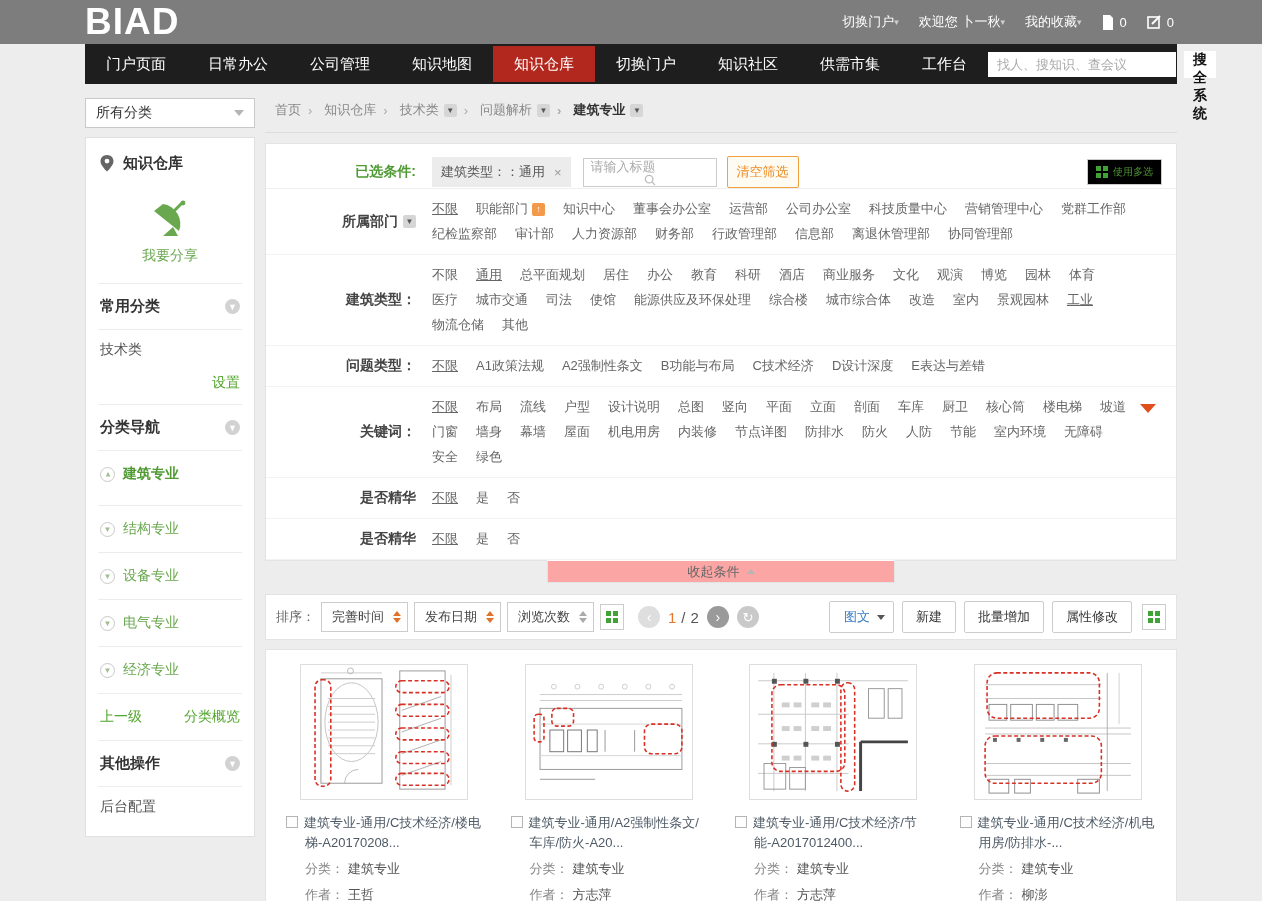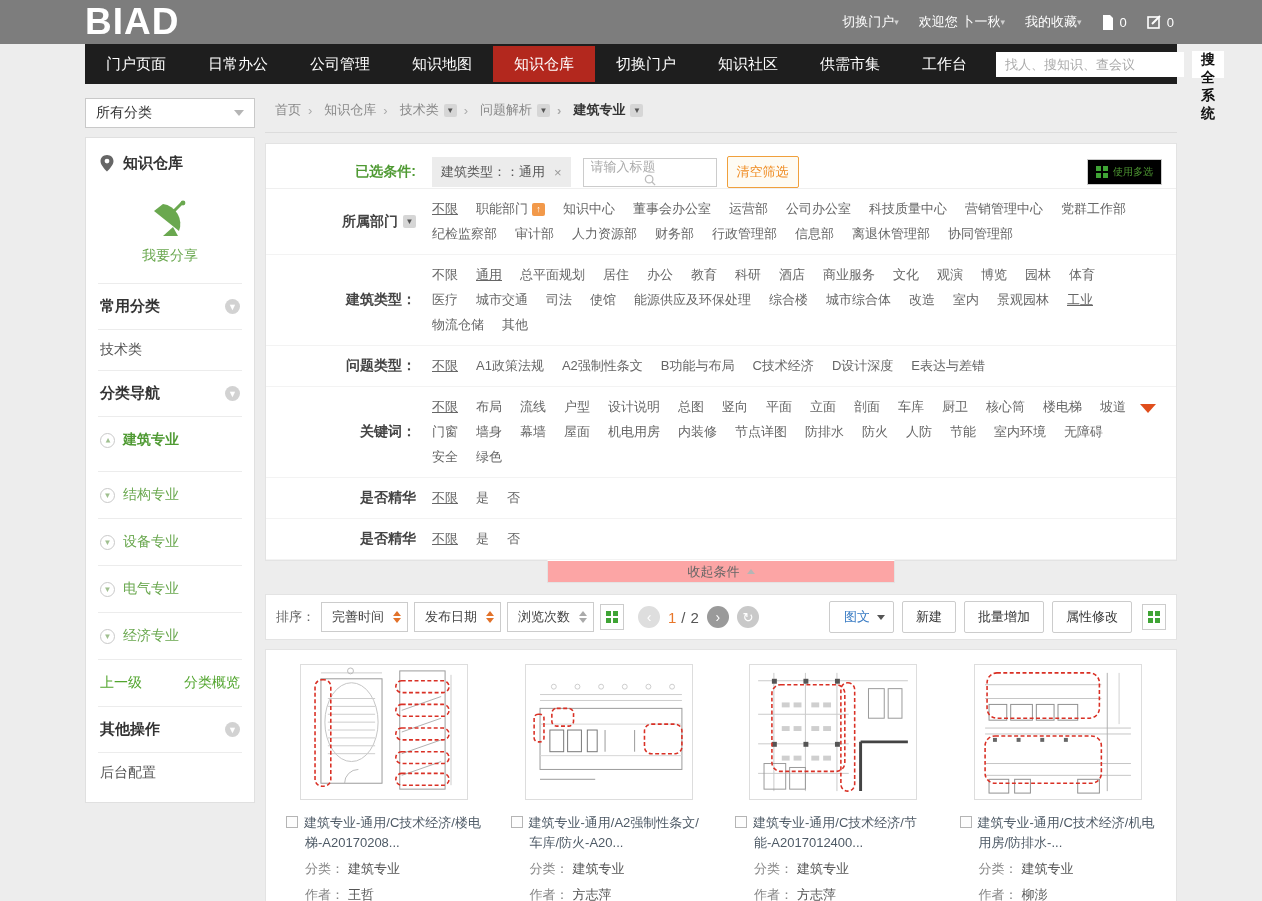--- a/index.html
+++ b/index.html
@@ -16,21 +16,21 @@
   .top-caret { font-size:9px; color:#cfcfcf; }
   .top-count { display:flex; align-items:center; gap:6px; }
   .top-count svg { display:block; }
 
   
   .navbar { margin-left:85px; width:1092px; height:40px; background:#1e1e1e; display:flex; align-items:center; }
   .nav-item { padding:0 21px; color:#fff; font-size:15px; height:36px; line-height:36px; cursor:pointer; white-space:nowrap; }
   .nav-item.active { background:#b3281e; }
   .nav-search { margin-left:auto; display:flex; align-items:center; gap:8px; padding-right:5px; }
   .nav-search-input { width:188px; height:25px; border:1px solid #fff; padding:0 8px; font-size:13px; color:#ef4444;
-    font-family:inherit;margin-left:8px; }
+    font-family:inherit; }
   .nav-search-input::placeholder { color:#aaa; }
   .nav-search-btn { height:27px; background:#fff; border:0; font-size:14px; font-weight:bold; color:#111;
     padding:0 9px; cursor:pointer; font-family:inherit; }
 
   
   .layout { display:flex; margin-left:85px; width:1092px; gap:10px; align-items:flex-start; }
   .sidebar { width:170px; flex:0 0 170px; }
   .main { flex:1; min-width:0; }
 
   
@@ -233,20 +233,21 @@
           <circle cx="34" cy="4" r="2.4" fill="#6aa84f"></circle>
           <path d="M24 28 l5 9 h-15 z" fill="#6aa84f"></path>
         </svg>
         <div class="share-label">我要分享</div>
       </div>
       <div class="side-sec">
         <span>常用分类</span>
         <span class="sec-circ">▼</span>
       </div>
       <div class="side-plain">技术类</div>
+      <div class="side-right-link">设置</div>
       <div class="side-sec" style="border-top:1px solid #ececec;">
         <span>分类导航</span>
         <span class="sec-circ">▼</span>
       </div>
       <div class="cat-list">
 
           <div class="cat-row current up">
             <span class="circ">
               <span class="chev">▼</span>
             </span>

